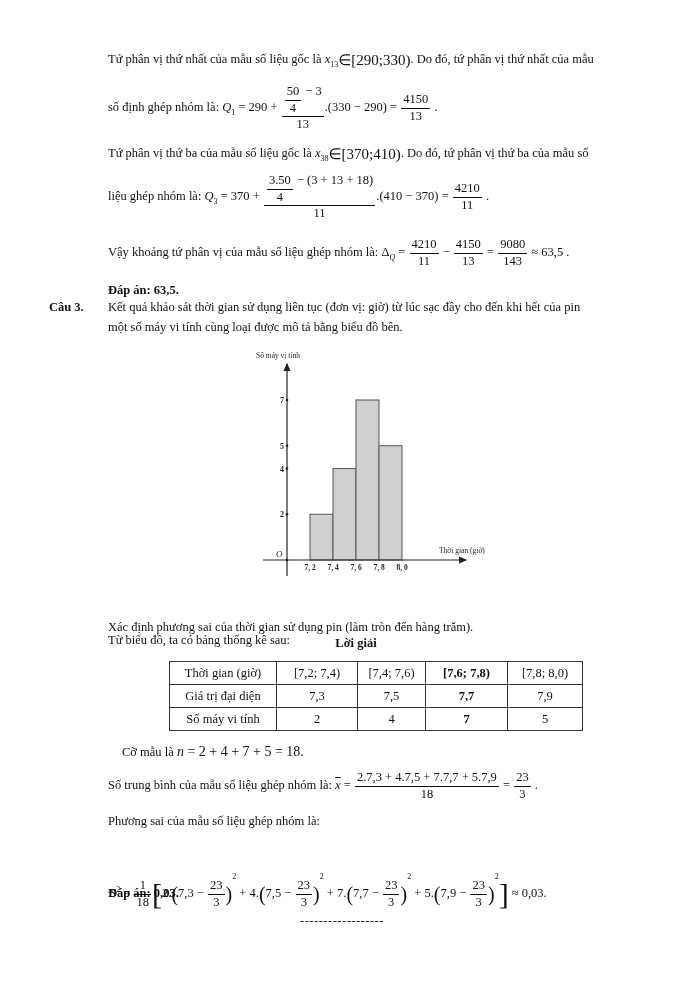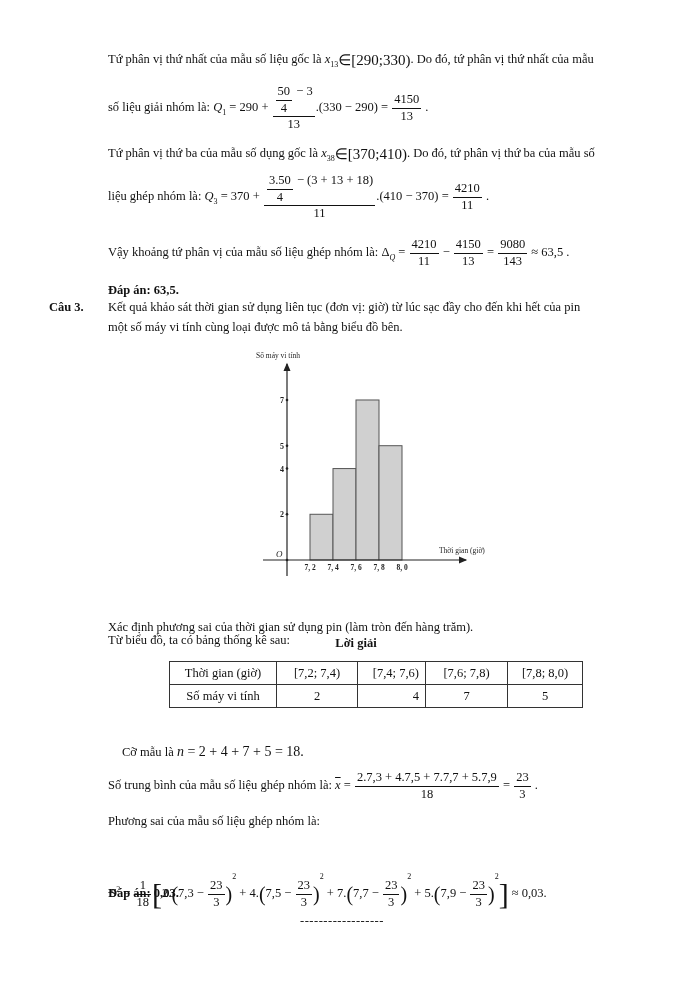--- a/index.html
+++ b/index.html
@@ -15,47 +15,47 @@
   .frac > .num { border-bottom:1px solid #111; padding:0 2px; }
   .frac > .den { padding:0 2px; }
   .big { font-size:20px; vertical-align:middle; line-height:1; }
   .huge { font-size:30px; vertical-align:middle; line-height:1; font-weight:normal; }
   sup { font-size:8px; }
   sub { font-size:8px; }
   table.stats { position:absolute; left:169px; top:661px; border-collapse:collapse; font-size:12.5px; }
   table.stats td { border:1px solid #333; height:22px; text-align:center; padding:0 6px; }
   table.stats td.c0 { width:94px; }
   table.stats td.c1 { width:68px; }
-  table.stats td.c2 { width:55px;text-align:right; }
-  table.stats td.c3 { width:69px; }
+  table.stats td.c2 { width:55px; }
+  table.stats td.c3 { width:69px;font-weight:bold; }
   table.stats td.c4 { width:62px; }
   svg text { font-family:"Liberation Serif", serif; }
 </style>
 </head>
 <body>
 
 <div class="line" style="top:52px;">
   <span>Tứ phân vị thứ nhất của mẫu số liệu gốc là </span><span class="math"><span class="it">x</span><sub>13</sub><span class="big" style="font-size:15px;">∈[290;330)</span></span><span>. Do đó, tứ phân vị thứ nhất của mẫu</span>
 </div>
 
 <div class="line" style="top:84px;">
-  <span>số liệu giải nhóm là: </span>
+  <span>số định ghép nhóm là: </span>
   <span class="math">
     <span class="it">Q</span><sub>1</sub><span> = 290 + </span>
     <span class="frac">
       <span class="num">
         <span class="frac"><span class="num">50</span><span class="den">4</span></span><span style="vertical-align:top;"> − 3</span>
       </span>
       <span class="den">13</span>
     </span><span>.(330 − 290) = </span><span class="frac"><span class="num">4150</span><span class="den">13</span></span><span> .</span>
   </span>
 </div>
 
 <div class="line" style="top:146px;">
-  <span>Tứ phân vị thứ ba của mẫu số dụng gốc là </span><span class="math"><span class="it">x</span><sub>38</sub><span class="big" style="font-size:15px;">∈[370;410)</span></span><span>. Do đó, tứ phân vị thứ ba của mẫu số</span>
+  <span>Tứ phân vị thứ ba của mẫu số liệu gốc là </span><span class="math"><span class="it">x</span><sub>38</sub><span class="big" style="font-size:15px;">∈[370;410)</span></span><span>. Do đó, tứ phân vị thứ ba của mẫu số</span>
 </div>
 
 <div class="line" style="top:173px;">
   <span>liệu ghép nhóm là: </span>
   <span class="math">
     <span class="it">Q</span><sub>3</sub><span> = 370 + </span>
     <span class="frac">
       <span class="num">
         <span class="frac"><span class="num">3.50</span><span class="den">4</span></span><span style="vertical-align:top;"> − (3 + 13 + 18)</span>
       </span>
@@ -122,20 +122,27 @@
 <table class="stats">
   <tbody id="stats-body">
       <tr>
         <td class="c0">Thời gian (giờ)</td>
         <td class="c1">[7,2; 7,4)</td>
         <td class="c2">[7,4; 7,6)</td>
         <td class="c3">[7,6; 7,8)</td>
         <td class="c4">[7,8; 8,0)</td>
       </tr>
       <tr>
+        <td class="c0">Giá trị đại diện</td>
+        <td class="c1">7,3</td>
+        <td class="c2">7,5</td>
+        <td class="c3">7,7</td>
+        <td class="c4">7,9</td>
+      </tr>
+      <tr>
         <td class="c0">Số máy vi tính</td>
         <td class="c1">2</td>
         <td class="c2">4</td>
         <td class="c3">7</td>
         <td class="c4">5</td>
       </tr>
     </tbody>
 </table>
 
 <div class="line" style="top:744px;margin-left:14px;">

